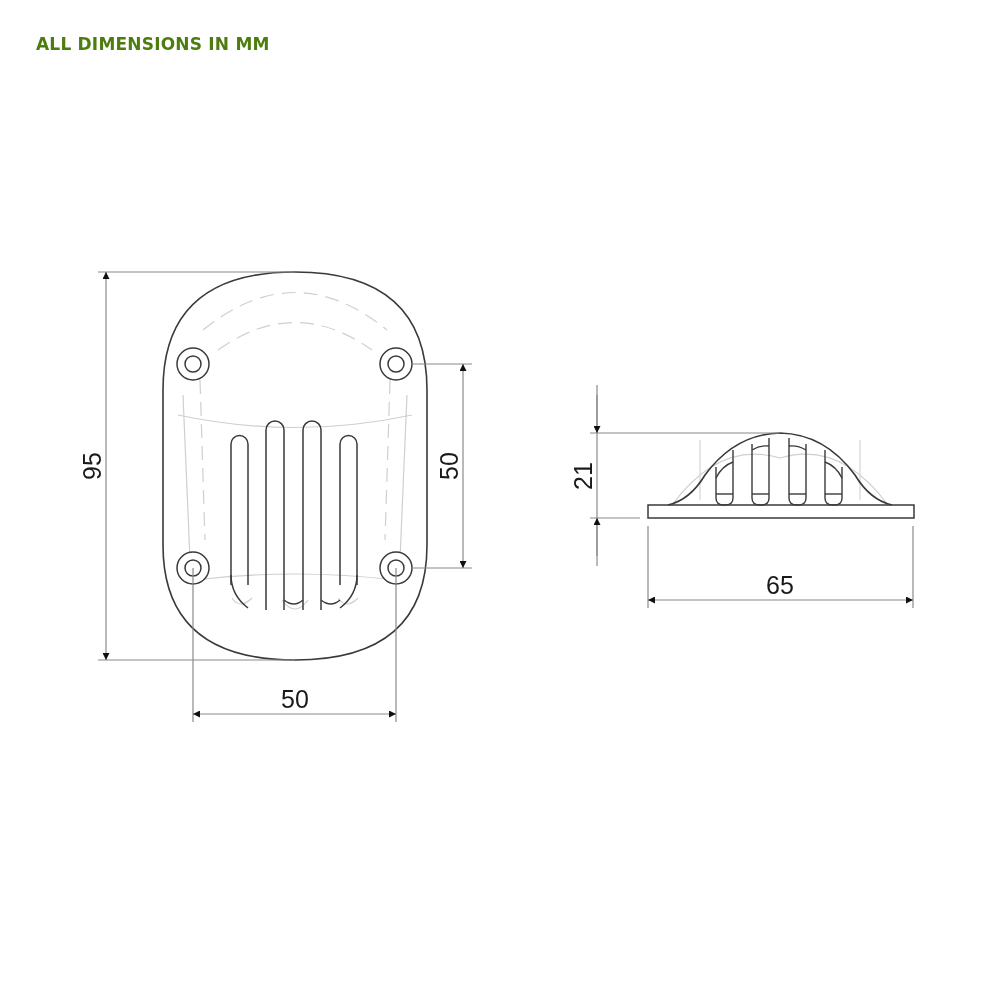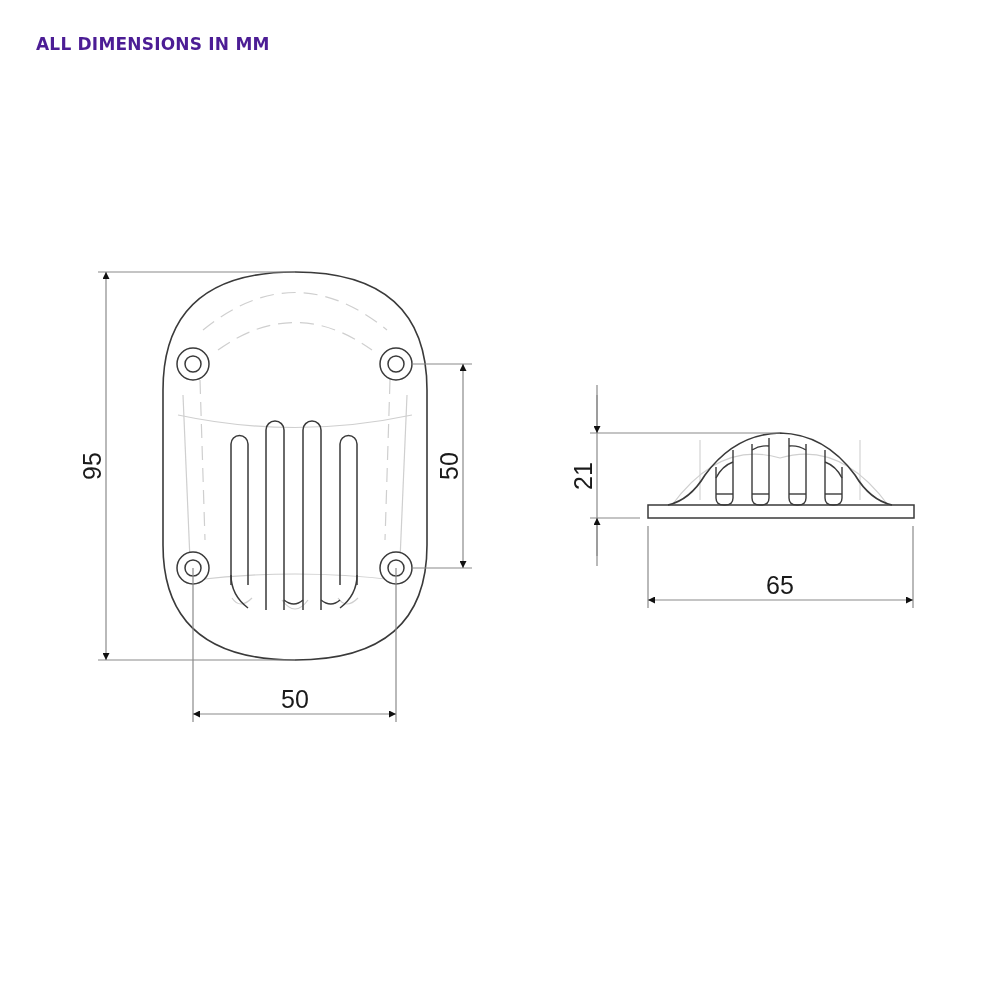--- a/index.html
+++ b/index.html
@@ -4,21 +4,21 @@
 <style>
   html, body { margin:0; padding:0; background:#ffffff; }
   body { width:1000px; height:1000px; position:relative; overflow:hidden; font-family:"DejaVu Sans", sans-serif; }
   .note { position:absolute; left:36px; top:34px; font-family:"DejaVu Sans", sans-serif; font-weight:bold; font-size:17px; letter-spacing:0.2px; }
   svg.drawing { position:absolute; left:0; top:0; }
   .dim-text { font-family:"Liberation Sans", sans-serif; font-size:25px; fill:#1a1a1a; }
 </style>
 </head>
 <body>
 
-<div class="note" style="color: #4c1d95;">ALL DIMENSIONS IN MM</div>
+<div class="note" style="color: #4d7c0f;">ALL DIMENSIONS IN MM</div>
 
 <svg class="drawing" width="1000" height="1000" viewBox="0 0 1000 1000" xmlns="http://www.w3.org/2000/svg">
   <defs>
     <marker id="arrow" viewBox="0 0 10 10" refX="10" refY="5" markerWidth="11" markerHeight="7" orient="auto-start-reverse" markerUnits="userSpaceOnUse">
       <path d="M0,0 L10,5 L0,10 z" fill="#111"></path>
     </marker>
   </defs>
 
   <g>
 

